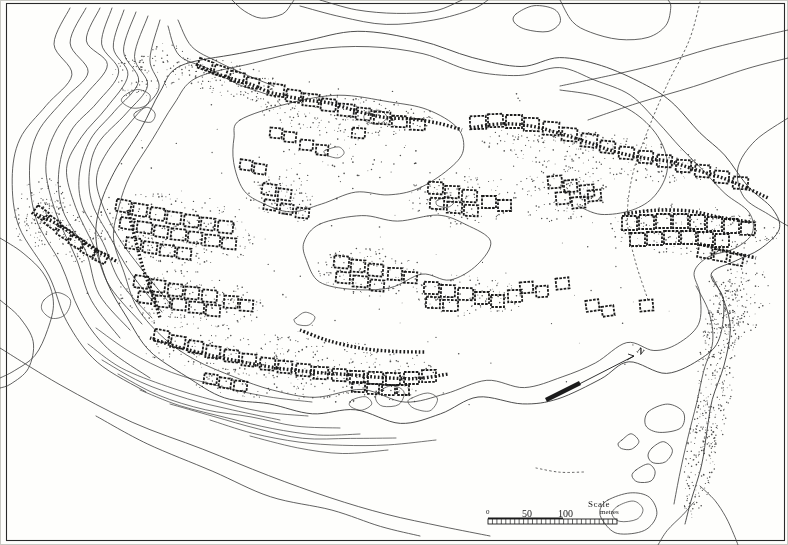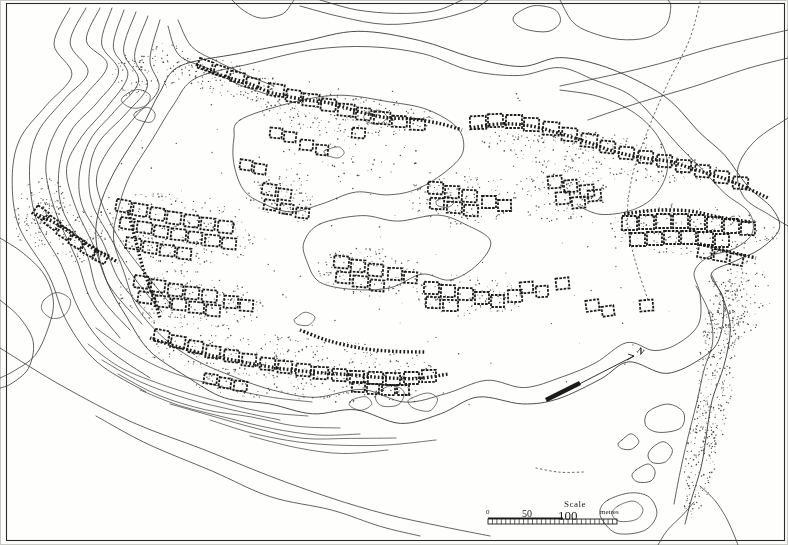--- a/index.html
+++ b/index.html
@@ -3,24 +3,24 @@
 <meta charset="utf-8">
 <style>
   html,body{margin:0;padding:0;background:#e8e8e4;}
   .paper{
     position:relative;width:788px;height:545px;margin:0 auto;
     background:#fefefc;overflow:hidden;
     font-family:"Liberation Serif","DejaVu Serif",serif;color:#1b1b1b;
   }
   #plan-svg{position:absolute;left:0;top:0;width:788px;height:545px;}
   .lbl{position:absolute;line-height:1;white-space:nowrap;color:#1b1b1b;}
-  .scale-title{left:528px;top:500px;font-size:9px;letter-spacing:.5px;padding-left:36px;}
+  .scale-title{left:552px;top:500px;font-size:9px;letter-spacing:.5px;padding-left:36px;}
   .t0{left:486px;top:509px;font-size:7px;}
   .t50{left:522px;top:509px;font-size:10px;}
-  .t100{left:558px;top:509px;font-size:13px;text-align:center;}
+  .t100{left:558px;top:509px;font-size:10px;text-align:center;}
   .unit{left:600px;top:509px;font-size:7px;}
   .north{left:637px;top:347px;font-size:9px;font-weight:bold;transform:rotate(38deg);}
 </style>
 </head>
 <body>
 
 <div class="paper">
   <svg id="plan-svg" viewBox="0 0 788 545" aria-hidden="true">
       <rect x="0.5" y="0.5" width="787" height="544" fill="none" stroke="#c9c9c3" stroke-width="1"></rect>
       <rect x="6.5" y="3.5" width="778" height="537" fill="none" stroke="#2a2a2a" stroke-width="1.1"></rect>

